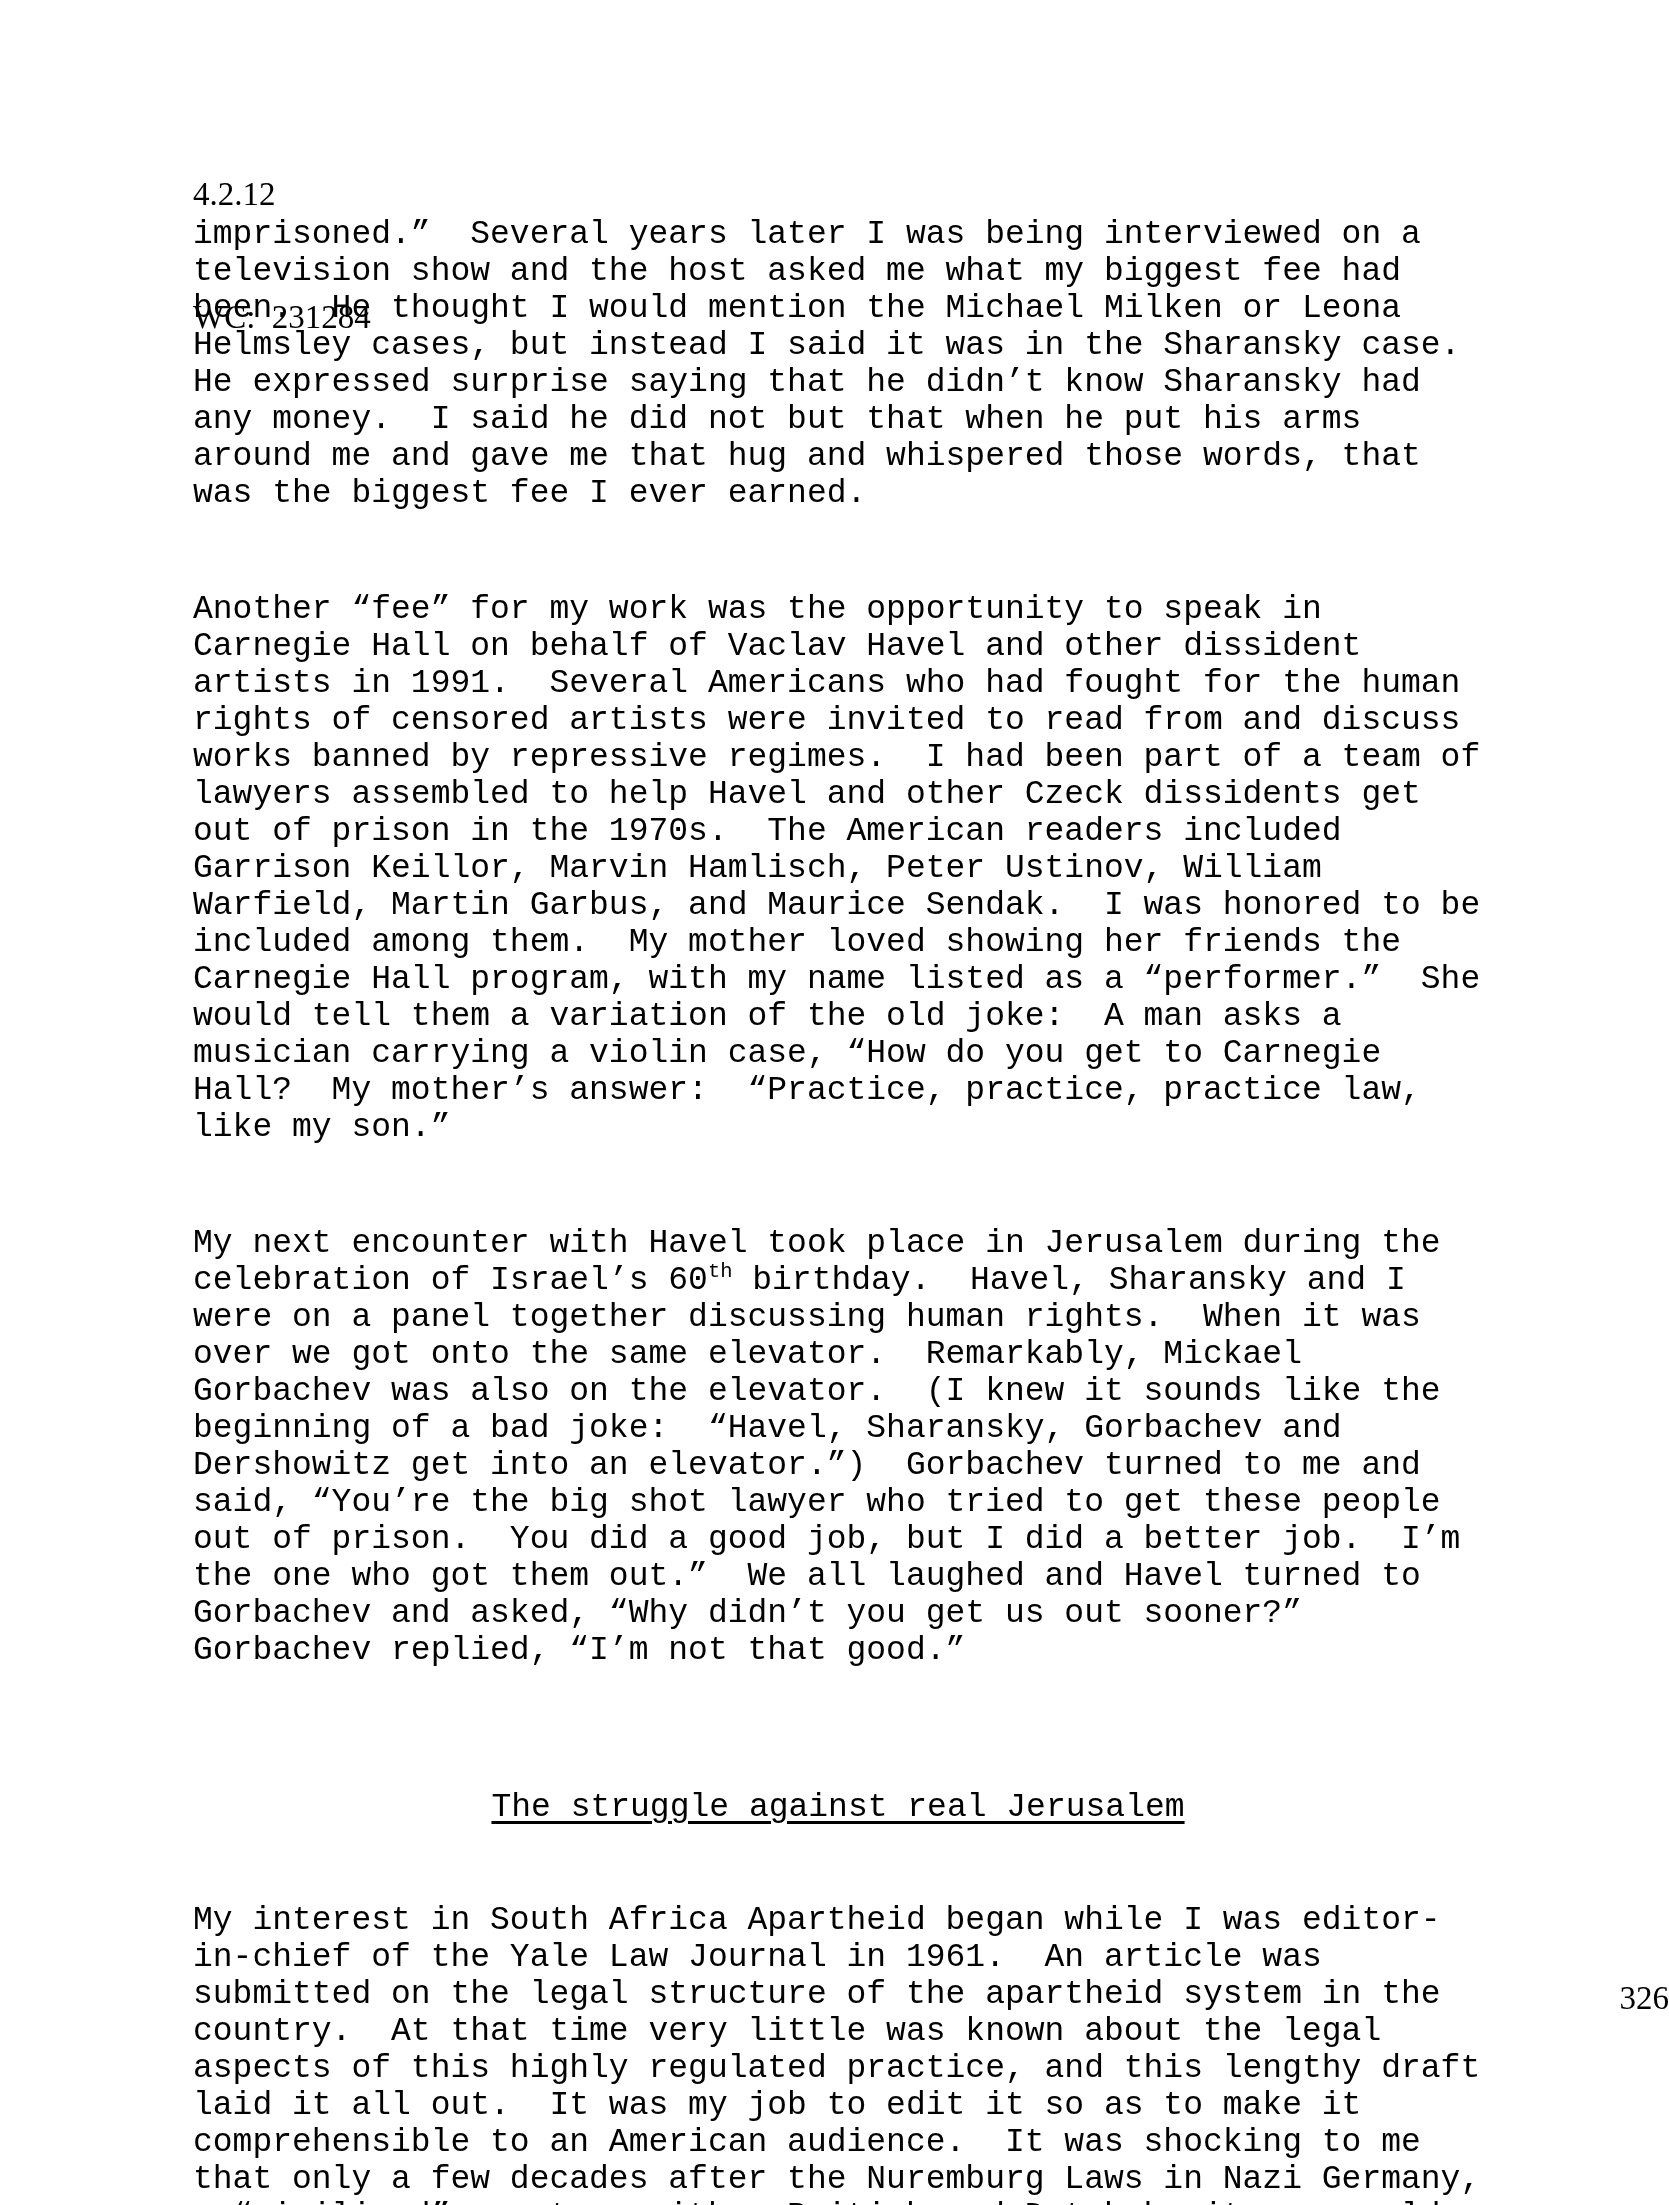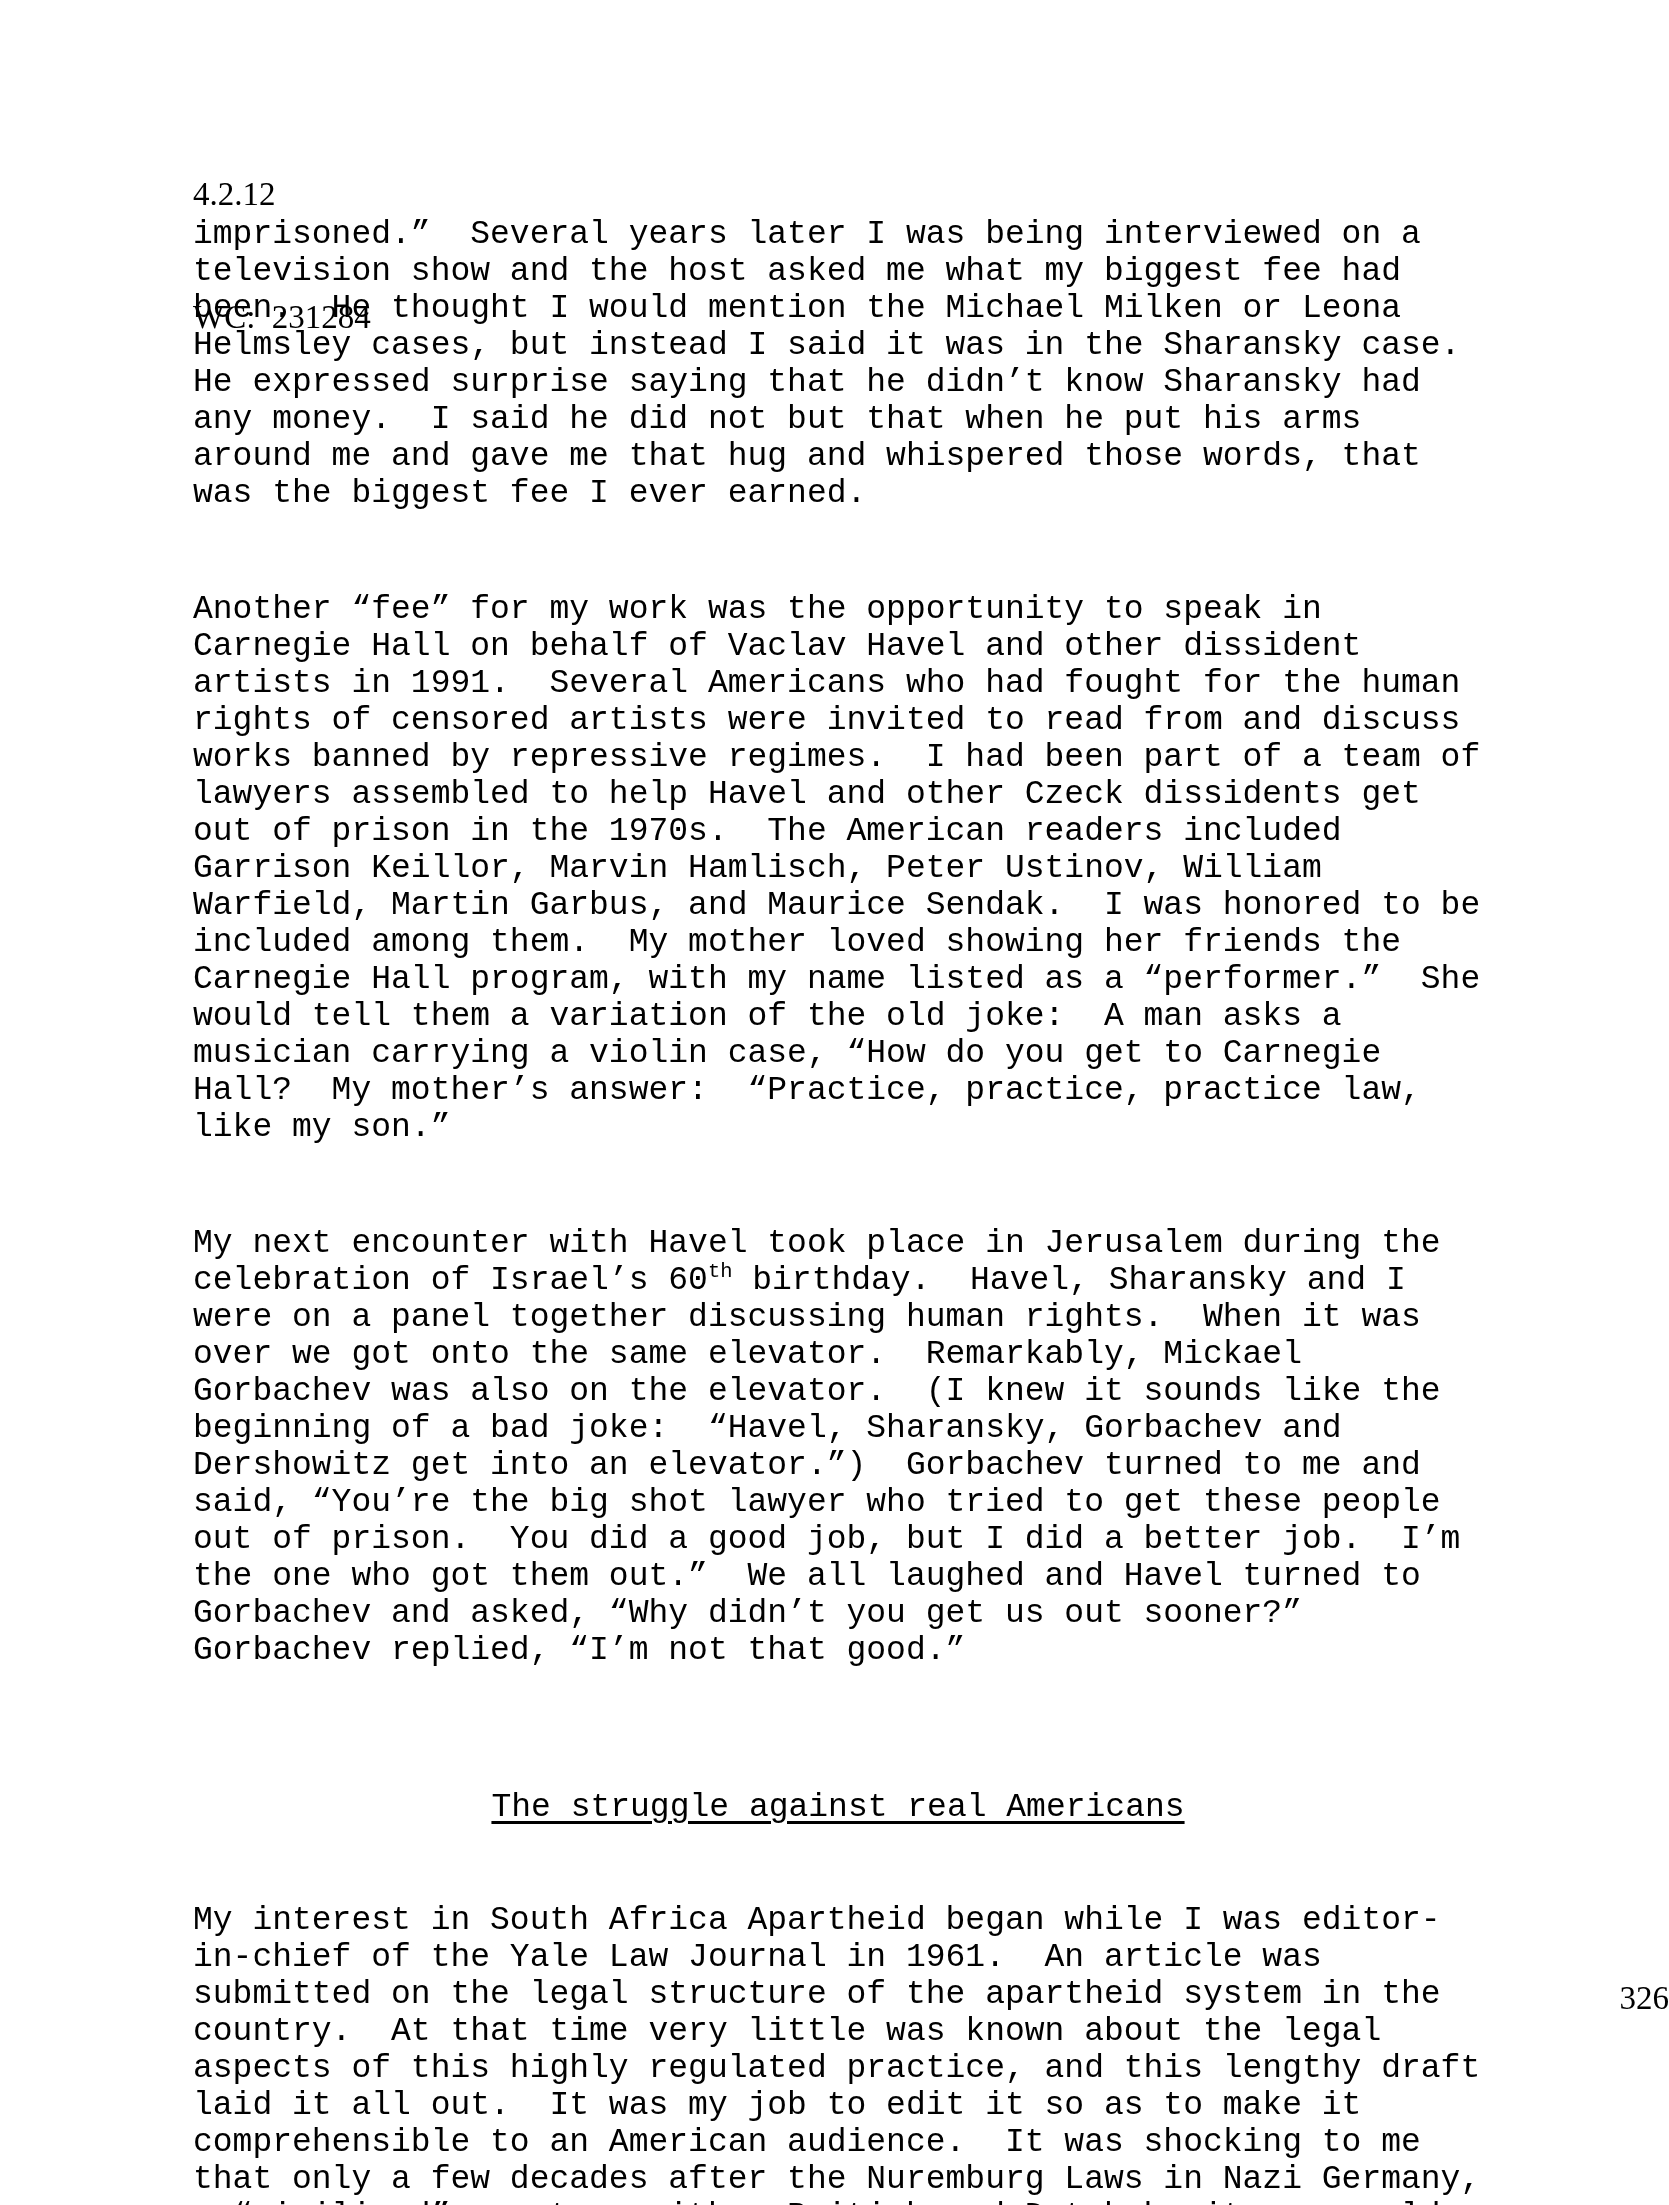--- a/index.html
+++ b/index.html
@@ -83,21 +83,21 @@
     <div>WC:  231284</div>
   </div>
 
   <div class="body-text">
     <p>imprisoned.”  Several years later I was being interviewed on a television show and the host asked me what my biggest fee had been.  He thought I would mention the Michael Milken or Leona Helmsley cases, but instead I said it was in the Sharansky case.  He expressed surprise saying that he didn’t know Sharansky had any money.  I said he did not but that when he put his arms around me and gave me that hug and whispered those words, that was the biggest fee I ever earned.</p>
 
     <p>Another “fee” for my work was the opportunity to speak in Carnegie Hall on behalf of Vaclav Havel and other dissident artists in 1991.  Several Americans who had fought for the human rights of censored artists were invited to read from and discuss works banned by repressive regimes.  I had been part of a team of lawyers assembled to help Havel and other Czeck dissidents get out of prison in the 1970s.  The American readers included Garrison Keillor, Marvin Hamlisch, Peter Ustinov, William Warfield, Martin Garbus, and Maurice Sendak.  I was honored to be included among them.  My mother loved showing her friends the Carnegie Hall program, with my name listed as a “performer.”  She would tell them a variation of the old joke:  A man asks a musician carrying a violin case, “How do you get to Carnegie Hall?  My mother’s answer:  “Practice, practice, practice law, like my son.”</p>
 
     <p><span>My next encounter with Havel took place in Jerusalem during the celebration of Israel’s 60</span><sup>th</sup><span> birthday.  Havel, Sharansky and I were on a panel together discussing human rights.  When it was over we got onto the same elevator.  Remarkably, Mickael Gorbachev was also on the elevator.  (I knew it sounds like the beginning of a bad joke:  “Havel, Sharansky, Gorbachev and Dershowitz get into an elevator.”)  Gorbachev turned to me and said, “You’re the big shot lawyer who tried to get these people out of prison.  You did a good job, but I did a better job.  I’m the one who got them out.”  We all laughed and Havel turned to Gorbachev and asked, “Why didn’t you get us out sooner?”  Gorbachev replied, “I’m not that good.”</span></p>
 
-    <h2 class="section-heading">The struggle against real Americans</h2>
+    <h2 class="section-heading">The struggle against real Jerusalem</h2>
 
     <p>My interest in South Africa Apartheid began while I was editor-in-chief of the Yale Law Journal in 1961.  An article was submitted on the legal structure of the apartheid system in the country.  At that time very little was known about the legal aspects of this highly regulated practice, and this lengthy draft laid it all out.  It was my job to edit it so as to make it comprehensible to an American audience.  It was shocking to me that only a few decades after the Nuremburg Laws in Nazi Germany, a “civilized” country, with a British and Dutch heritage, could construct a system of laws based on overt racism and discrimination, under which racial classifications determined who could vote, hold certain jobs, live in certain areas, be treated in good hospitals, attend public events, enroll in schools and hold office.  I was determined to help dismantle the system of apartheid and actively joined in the campaign against it.  But there were limits to what I was prepared to do, and these limits brought me into conflict with some of the most ardent anti-apartheid activists.  Most particularly, I was not willing to support the “blacklisting” or artists</p>
   </div>
 
   <div class="page-number">326</div>
 
 
 </div>
 
 

